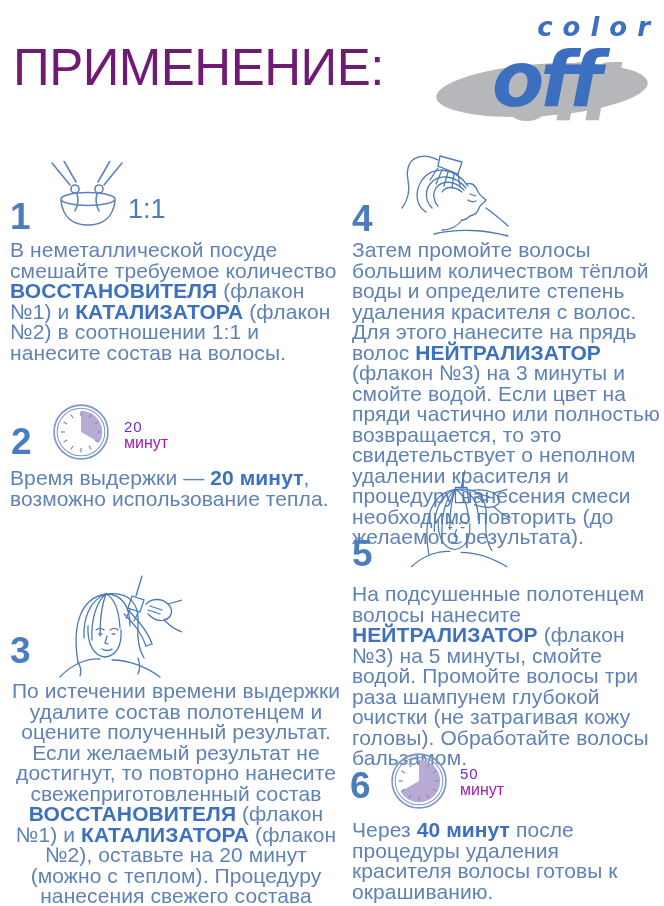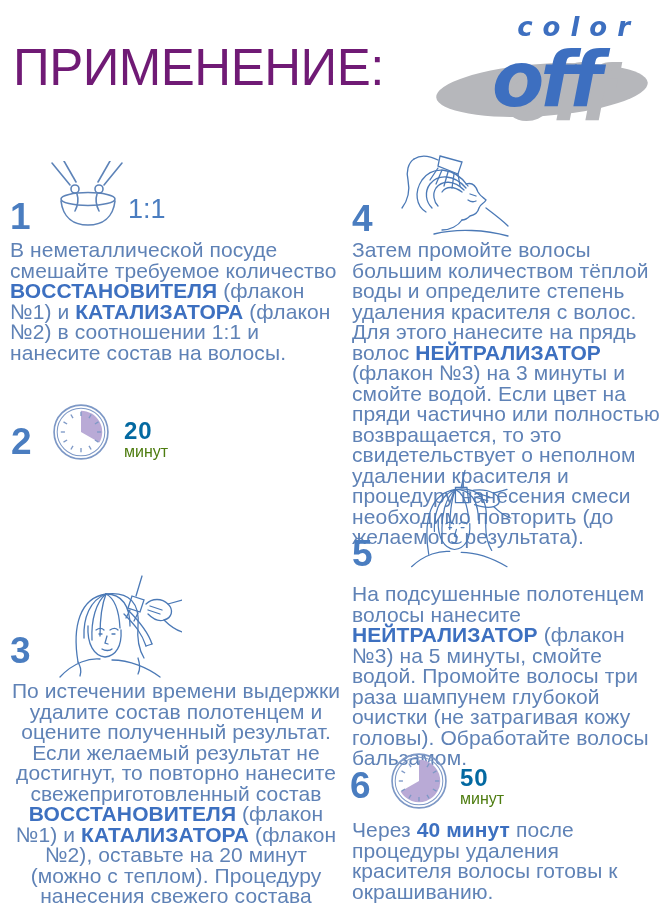--- a/index.html
+++ b/index.html
@@ -9,38 +9,38 @@
   }
   .abs{position:absolute;}
   
   .title{
     left:13px;top:42px;font-size:51px;font-weight:400;letter-spacing:-0.5px;
     color:#701a75;line-height:1;
   }
   
   .logo{left:432px;top:4px;width:228px;height:145px;}
   .logo-color{
-    position:absolute;right:20px;top:8px;font-size:26px;font-weight:bold;font-style:italic;
+    position:absolute;right:0;top:8px;font-size:26px;font-weight:bold;font-style:italic;
     letter-spacing:10px;color:#3d6fc0;font-family:"DejaVu Sans",sans-serif;
   }
   .logo-ellipse{
     position:absolute;left:4px;top:60px;width:212px;height:52px;background:#b6b7bb;
     border-radius:50%;transform:rotate(-4deg);
   }
   .logo-off,.logo-off-shadow{
     position:absolute;font-size:76px;font-weight:bold;font-style:italic;line-height:1;
     letter-spacing:-4px;font-family:"DejaVu Sans",sans-serif;
   }
   .logo-off-shadow{left:72px;top:52px;color:#b6b7bb;}
   .logo-off{left:60px;top:38px;color:#3d6fc0;}
   
   .step-num{font-size:37px;font-weight:bold;color:#4a7dc0;line-height:1;}
   .ratio{font-size:27px;font-weight:400;color:#4a7dc0;line-height:1;}
-  .timer-label .val{font-size:24px;font-weight:bold;color:#0369a1;line-height:1;letter-spacing:1px;}
-  .timer-label .unit{font-size:16px;color:#4d7c0f;line-height:1.1;}
+  .timer-label .val{font-size:15px;font-weight:normal;color:#6d28d9;line-height:1;letter-spacing:1px;}
+  .timer-label .unit{font-size:16px;color:#a21caf;line-height:1.1;}
   .body-text{
     font-size:21px;line-height:20.5px;color:#5f82b6;letter-spacing:0.1px;
   }
   .body-text .b{font-weight:bold;color:#3d70c0;}
   svg{display:block;}
   
   .n1{left:10px;top:198px;} .i1{left:42px;top:161px;} .r1{left:128px;top:196px;}
   .t1{left:10px;top:240px;width:330px;}
   .n2{left:11px;top:423px;} .i2{left:52px;top:403px;} .l2{left:124px;top:419px;}
   .t2{left:10px;top:468px;width:340px;}
@@ -104,20 +104,21 @@
         <line x1="28" y1="8.5" x2="28" y2="12.5" transform="rotate(270 28 28)"></line>
         <line x1="28" y1="8.5" x2="28" y2="12.5" transform="rotate(300 28 28)"></line>
         <line x1="28" y1="8.5" x2="28" y2="12.5" transform="rotate(330 28 28)"></line>
       </g>
     </svg>
   </div>
   <div class="abs timer-label l2">
     <div class="val">20</div>
     <div class="unit">минут</div>
   </div>
+  <div class="abs body-text t2"><span>Время выдержки — </span><span class="b">20 минут</span><span>, возможно использование тепла.</span></div>
 
   <div class="abs i3">
     <svg width="132" height="104" viewBox="0 0 132 104" fill="none" stroke="#4b79b6" stroke-width="1.3" stroke-linecap="round">
       <path d="M92 2 L86 22"></path>
       <path d="M82 22 L94 26 L90 38 L78 34 Z"></path>
       <path d="M80 36 L76 44"></path>
         <path d="M88 39 L84 47"></path>
       <path d="M96 30 C102 24 112 24 118 30 C124 36 122 44 114 46 C108 48 102 44 98 40"></path>
       <path d="M100 32 L112 36"></path>
         <path d="M98 36 L110 40"></path>

